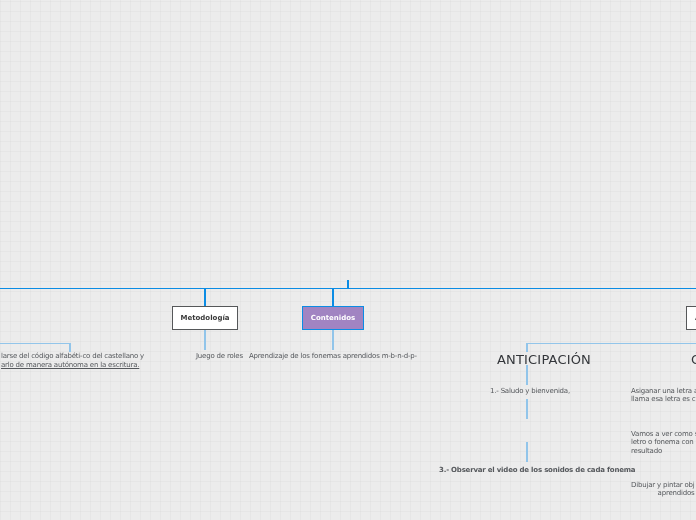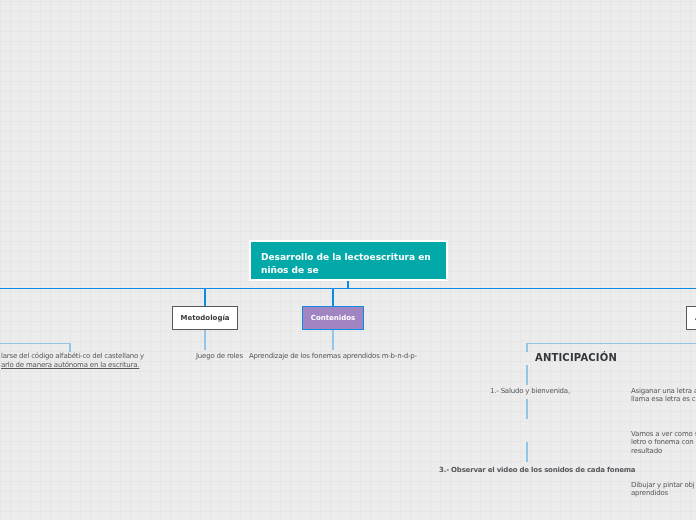--- a/index.html
+++ b/index.html
@@ -18,22 +18,22 @@
   .root-node{position:absolute;box-sizing:border-box;left:249px;top:240px;
      width:199px;height:41px;background:#02a9a8;
      border:2px solid #fff;color:#fff;font-weight:bold;font-size:9px;
      line-height:13px;padding:9px 10px;}
   .box{position:absolute;box-sizing:border-box;background:#fff;border:1.5px solid #555759;
      display:flex;align-items:center;justify-content:center;font-weight:bold;
      font-size:7px;color:#3a3a3a;}
   .purple{background:#a184c2;border:1.5px solid #0b8ce4;color:#fff;}
   .lbl{position:absolute;font-size:7px;color:#55585c;line-height:8.3px;
        white-space:pre;letter-spacing:-0.2px;}
-  .hdr{position:absolute;font-size:10px;font-weight:bold;color:#33363a;
-       white-space:nowrap;letter-spacing:0.18px;margin-left:38px;}
+  .hdr{position:absolute;font-size:13px;font-weight:normal;color:#33363a;
+       white-space:nowrap;letter-spacing:0.18px;}
   .ln{position:absolute;background:#0b8ce4;}
   .ln2{position:absolute;background:#92c5ea;}
 </style>
 </head>
 <body>
 
 <div id="canvas">
 
   <div class="ln" style="left:0;top:287.5px;width:696px;height:1.6px;"></div>
   <div class="ln" style="left:347.3px;top:280px;width:1.6px;height:8.5px;"></div>
@@ -43,35 +43,34 @@
   <div class="ln2" style="left:204px;top:330px;width:1.6px;height:20px;"></div>
   <div class="ln2" style="left:332.3px;top:330px;width:1.6px;height:20px;"></div>
   <div class="ln2" style="left:0;top:342.8px;width:70.6px;height:1.6px;"></div>
   <div class="ln2" style="left:69px;top:342.8px;width:1.6px;height:9px;"></div>
   <div class="ln2" style="left:526px;top:342.8px;width:170px;height:1.6px;"></div>
   <div class="ln2" style="left:526px;top:342.8px;width:1.6px;height:9px;"></div>
   <div class="ln2" style="left:526px;top:365px;width:1.6px;height:20px;"></div>
   <div class="ln2" style="left:526px;top:399px;width:1.6px;height:20px;"></div>
   <div class="ln2" style="left:526px;top:442px;width:1.6px;height:20px;"></div>
 
-  <div class="root-node">Desarrollo de la lectoescritura en niños de se</div>
   <div class="box purple" style="left:302px;top:306px;width:62px;height:24px;">Contenidos</div>
   <div class="box" style="left:172px;top:306px;width:66px;height:24px;">Metodología</div>
   <div class="box" style="left:686px;top:306px;width:75px;height:24px;justify-content:flex-start;padding-left:8px;">A</div>
 
   <div class="lbl" style="left:0;top:352px;">
     <div style="position:absolute;left:1px;top:0;white-space:nowrap;">larse del código alfabéti-co del castellano y</div>
     <div style="position:absolute;left:1px;top:8.5px;white-space:nowrap;text-decoration:underline;">arlo de manera autónoma en la escritura.</div>
   </div>
   <div class="lbl" style="left:196px;top:352px;">Juego de roles</div>
   <div class="lbl" style="left:249px;top:352px;">Aprendizaje de los fonemas aprendidos m-b-n-d-p-</div>
   <div class="hdr" style="left:497px;top:352px;">ANTICIPACIÓN</div>
   <div class="hdr" style="left:691px;top:352px;">C</div>
   <div class="lbl" style="left:490px;top:386.5px;">1.- Saludo y bienvenida,</div>
   <div class="lbl" style="left:439px;top:465.5px;font-weight:bold;">3.- Observar el video de los sonidos de cada fonema</div>
   <div class="lbl" style="left:631px;top:387px;">Asiganar una letra a
 llama esa letra es c</div>
   <div class="lbl" style="left:631px;top:430px;">Vamos a ver como s
 letro o fonema con
 resultado</div>
-  <div class="lbl" style="left:631px;top:481px;">Dibujar y pintar obj
+  <div class="lbl" style="left:631px;top:481px;text-align:right;">Dibujar y pintar obj
 aprendidos</div>
 </div>
 
 </body></html>

